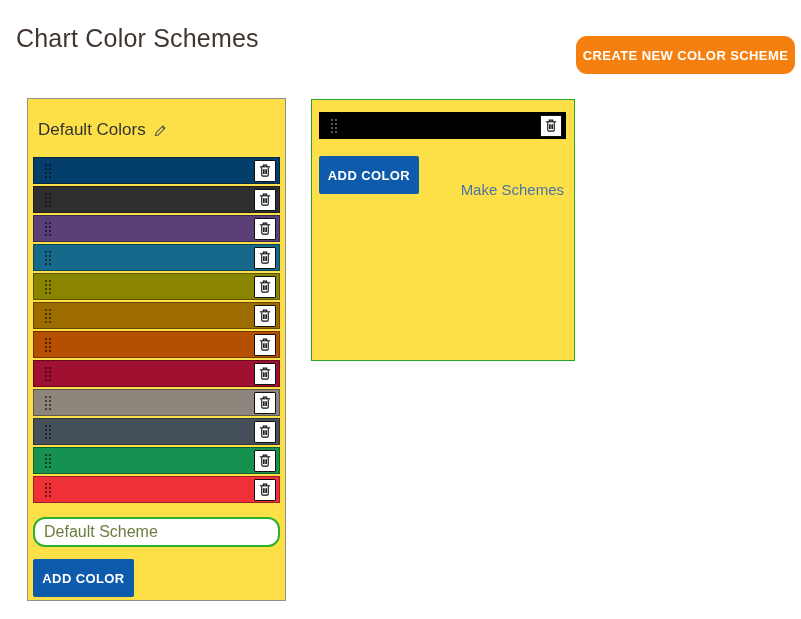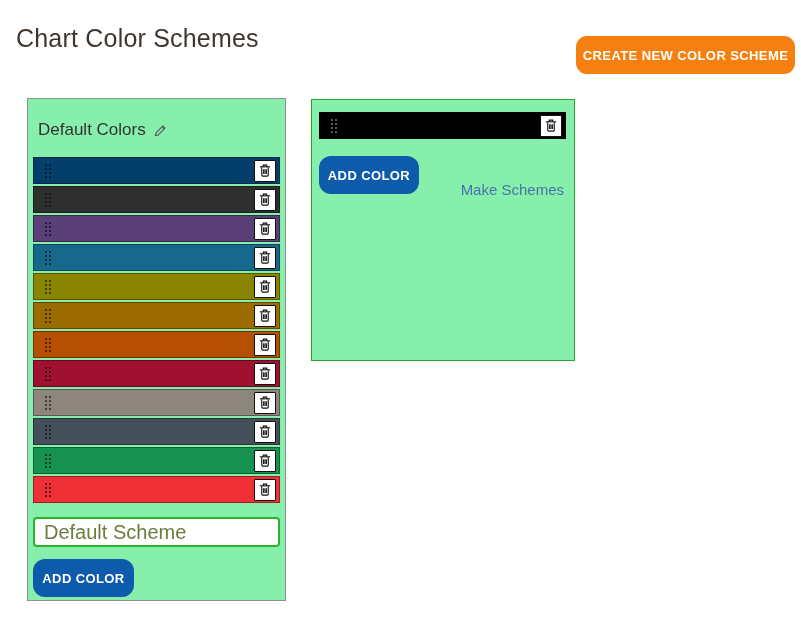--- a/index.html
+++ b/index.html
@@ -13,21 +13,21 @@
     font-size:25px;font-weight:300;color:var(--title-text,#41362f);
     letter-spacing:.2px;
   }
   .create-btn{
     position:absolute;left:576px;top:36px;width:219px;height:38px;
     background:var(--primary-orange,#f5800f);color:#fff;border:0;border-radius:11px;
     font-family:inherit;font-size:13px;font-weight:700;letter-spacing:.4px;
     cursor:pointer;
   }
   
-  .panel{position:absolute;background:#86efac;box-sizing:border-box;}
+  .panel{position:absolute;background:#fde047;box-sizing:border-box;}
   .panel-default{
     left:27px;top:98px;width:259px;height:503px;
     border:1px solid var(--panel-border-gray,#8f8f8f);
   }
   .panel-new{
     left:311px;top:99px;width:264px;height:262px;
     border:1px solid var(--panel-border-green,#28a428);
   }
   .panel-head{
     display:flex;align-items:center;justify-content:flex-start;
@@ -62,27 +62,27 @@
     background-image:radial-gradient(circle,rgba(0,0,0,.55) 1px,transparent 1.3px);
     background-size:4px 4px;
     cursor:grab;
   }
   .panel-new .drag-handle{
     background-image:radial-gradient(circle,rgba(160,160,160,.55) 1px,transparent 1.3px);
   }
   
   .scheme-name-input{
     display:block;margin:14px 5px 12px 5px;width:247px;height:30px;box-sizing:border-box;
-    border:2px solid var(--input-border-green,#2db22d);border-radius:4px;
-    padding:0 9px;font-family:inherit;font-size:20px;
+    border:2px solid var(--input-border-green,#2db22d);border-radius:12px;
+    padding:0 9px;font-family:inherit;font-size:16px;
     color:var(--input-text-green,#6c7c3d);outline:none;
   }
   .add-color-btn{
     display:block;margin:9px 0 0 5px;width:101px;height:38px;
-    background:var(--button-blue,#0e5bab);color:#fff;border:0;border-radius:12px;
+    background:var(--button-blue,#0e5bab);color:#fff;border:0;border-radius:2px;
     font-family:inherit;font-size:13px;font-weight:700;letter-spacing:.4px;
     cursor:pointer;
   }
   .panel-new .actions-row{
     display:flex;align-items:flex-end;justify-content:space-between;
     margin-top:17px;padding:0 10px 0 7px;
   }
   .panel-new .add-color-btn{margin:0;width:100px;}
   .make-default-link{
     font-size:15px;color:var(--link-blue,#4a72a8);text-decoration:none;

